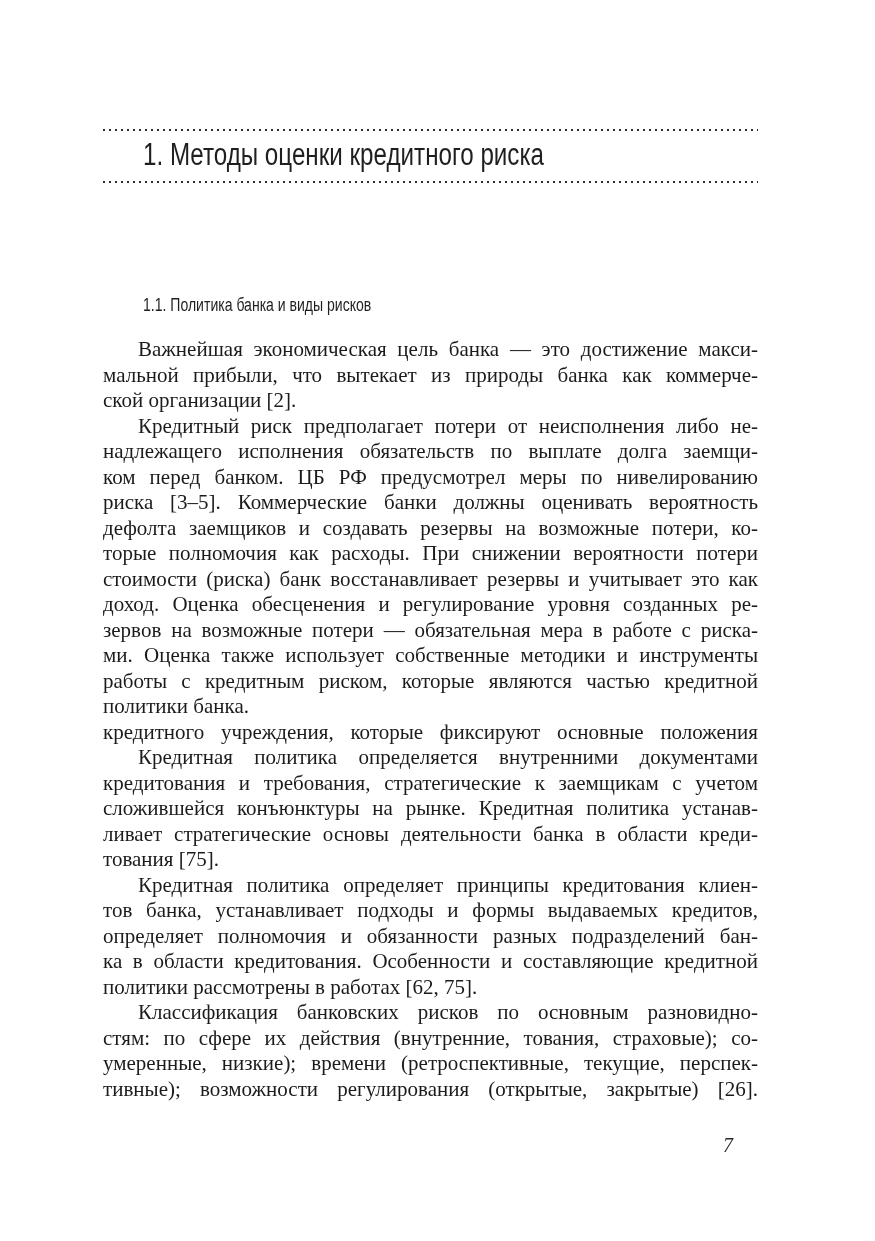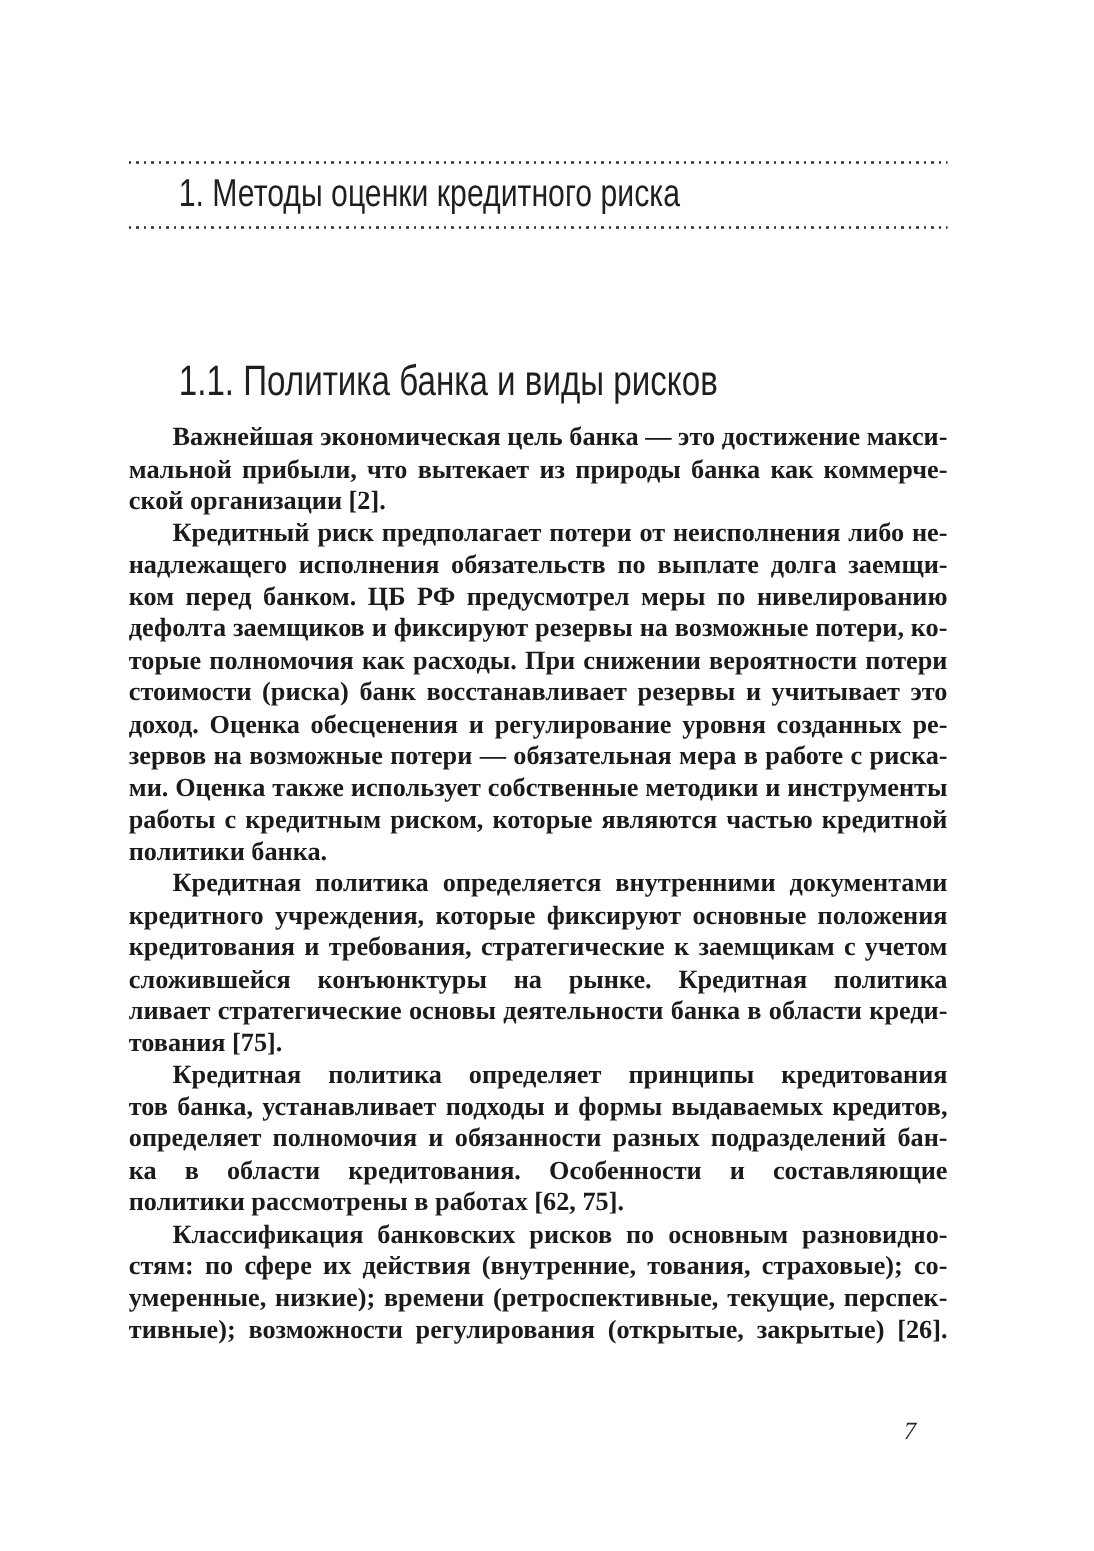--- a/index.html
+++ b/index.html
@@ -40,21 +40,21 @@
     color: #1f1f1f;
     white-space: nowrap;
   }
   .section {
     position: absolute;
     left: 143px;
     top: 290px;
     margin: 0;
     font-family: "Liberation Sans", sans-serif;
     font-weight: normal;
-    font-size: 34px;
+    font-size: 18px;
     line-height: 30px;
     color: #1f1f1f;
     white-space: nowrap;
   }
   .squeeze {
     display: inline-block;
     transform: scaleX(0.78);
     transform-origin: 0 50%;
     white-space: nowrap;
   }
@@ -67,21 +67,20 @@
     width: 655px;
     font-size: 21px;
     line-height: 25.5px;
     color: #1b1b1b;
   }
   .line {
     height: 25.5px;
     overflow: hidden;
     text-align: justify;
     text-align-last: justify;
-    font-weight: bold;
   }
   .line.indent { text-indent: 35px; }
   .line.final { text-align-last: left; }
   .line.final.full { text-align-last: justify; }
 
   .pageno {
     position: absolute;
     top: 1134px;
     left: 700px;
     width: 33px;
@@ -105,30 +104,31 @@
 
   <h2 class="section"><span class="squeeze">1.1. Политика банка и виды рисков</span></h2>
 
   <div class="body" id="body-text">
       <div class="line indent">Важнейшая экономическая цель банка — это достижение макси-</div>
       <div class="line">мальной прибыли, что вытекает из природы банка как коммерче-</div>
       <div class="line final">ской организации [2].</div>
       <div class="line indent">Кредитный риск предполагает потери от неисполнения либо не-</div>
       <div class="line">надлежащего исполнения обязательств по выплате долга заемщи-</div>
       <div class="line">ком перед банком. ЦБ РФ предусмотрел меры по нивелированию</div>
-      <div class="line">дефолта заемщиков и фиксируют резервы на возможные потери, ко-</div>
+      <div class="line">риска [3–5]. Коммерческие банки должны оценивать вероятность</div>
+      <div class="line">дефолта заемщиков и создавать резервы на возможные потери, ко-</div>
       <div class="line">торые полномочия как расходы. При снижении вероятности потери</div>
       <div class="line">стоимости (риска) банк восстанавливает резервы и учитывает это как</div>
       <div class="line">доход. Оценка обесценения и регулирование уровня созданных ре-</div>
       <div class="line">зервов на возможные потери — обязательная мера в работе с риска-</div>
       <div class="line">ми. Оценка также использует собственные методики и инструменты</div>
       <div class="line">работы с кредитным риском, которые являются частью кредитной</div>
       <div class="line final">политики банка.</div>
+      <div class="line">кредитного учреждения, которые фиксируют основные положения</div>
       <div class="line indent">Кредитная политика определяется внутренними документами</div>
-      <div class="line">кредитного учреждения, которые фиксируют основные положения</div>
       <div class="line">кредитования и требования, стратегические к заемщикам с учетом</div>
       <div class="line">сложившейся конъюнктуры на рынке. Кредитная политика устанав-</div>
       <div class="line">ливает стратегические основы деятельности банка в области креди-</div>
       <div class="line final">тования [75].</div>
       <div class="line indent">Кредитная политика определяет принципы кредитования клиен-</div>
       <div class="line">тов банка, устанавливает подходы и формы выдаваемых кредитов,</div>
       <div class="line">определяет полномочия и обязанности разных подразделений бан-</div>
       <div class="line">ка в области кредитования. Особенности и составляющие кредитной</div>
       <div class="line final">политики рассмотрены в работах [62, 75].</div>
       <div class="line indent">Классификация банковских рисков по основным разновидно-</div>

